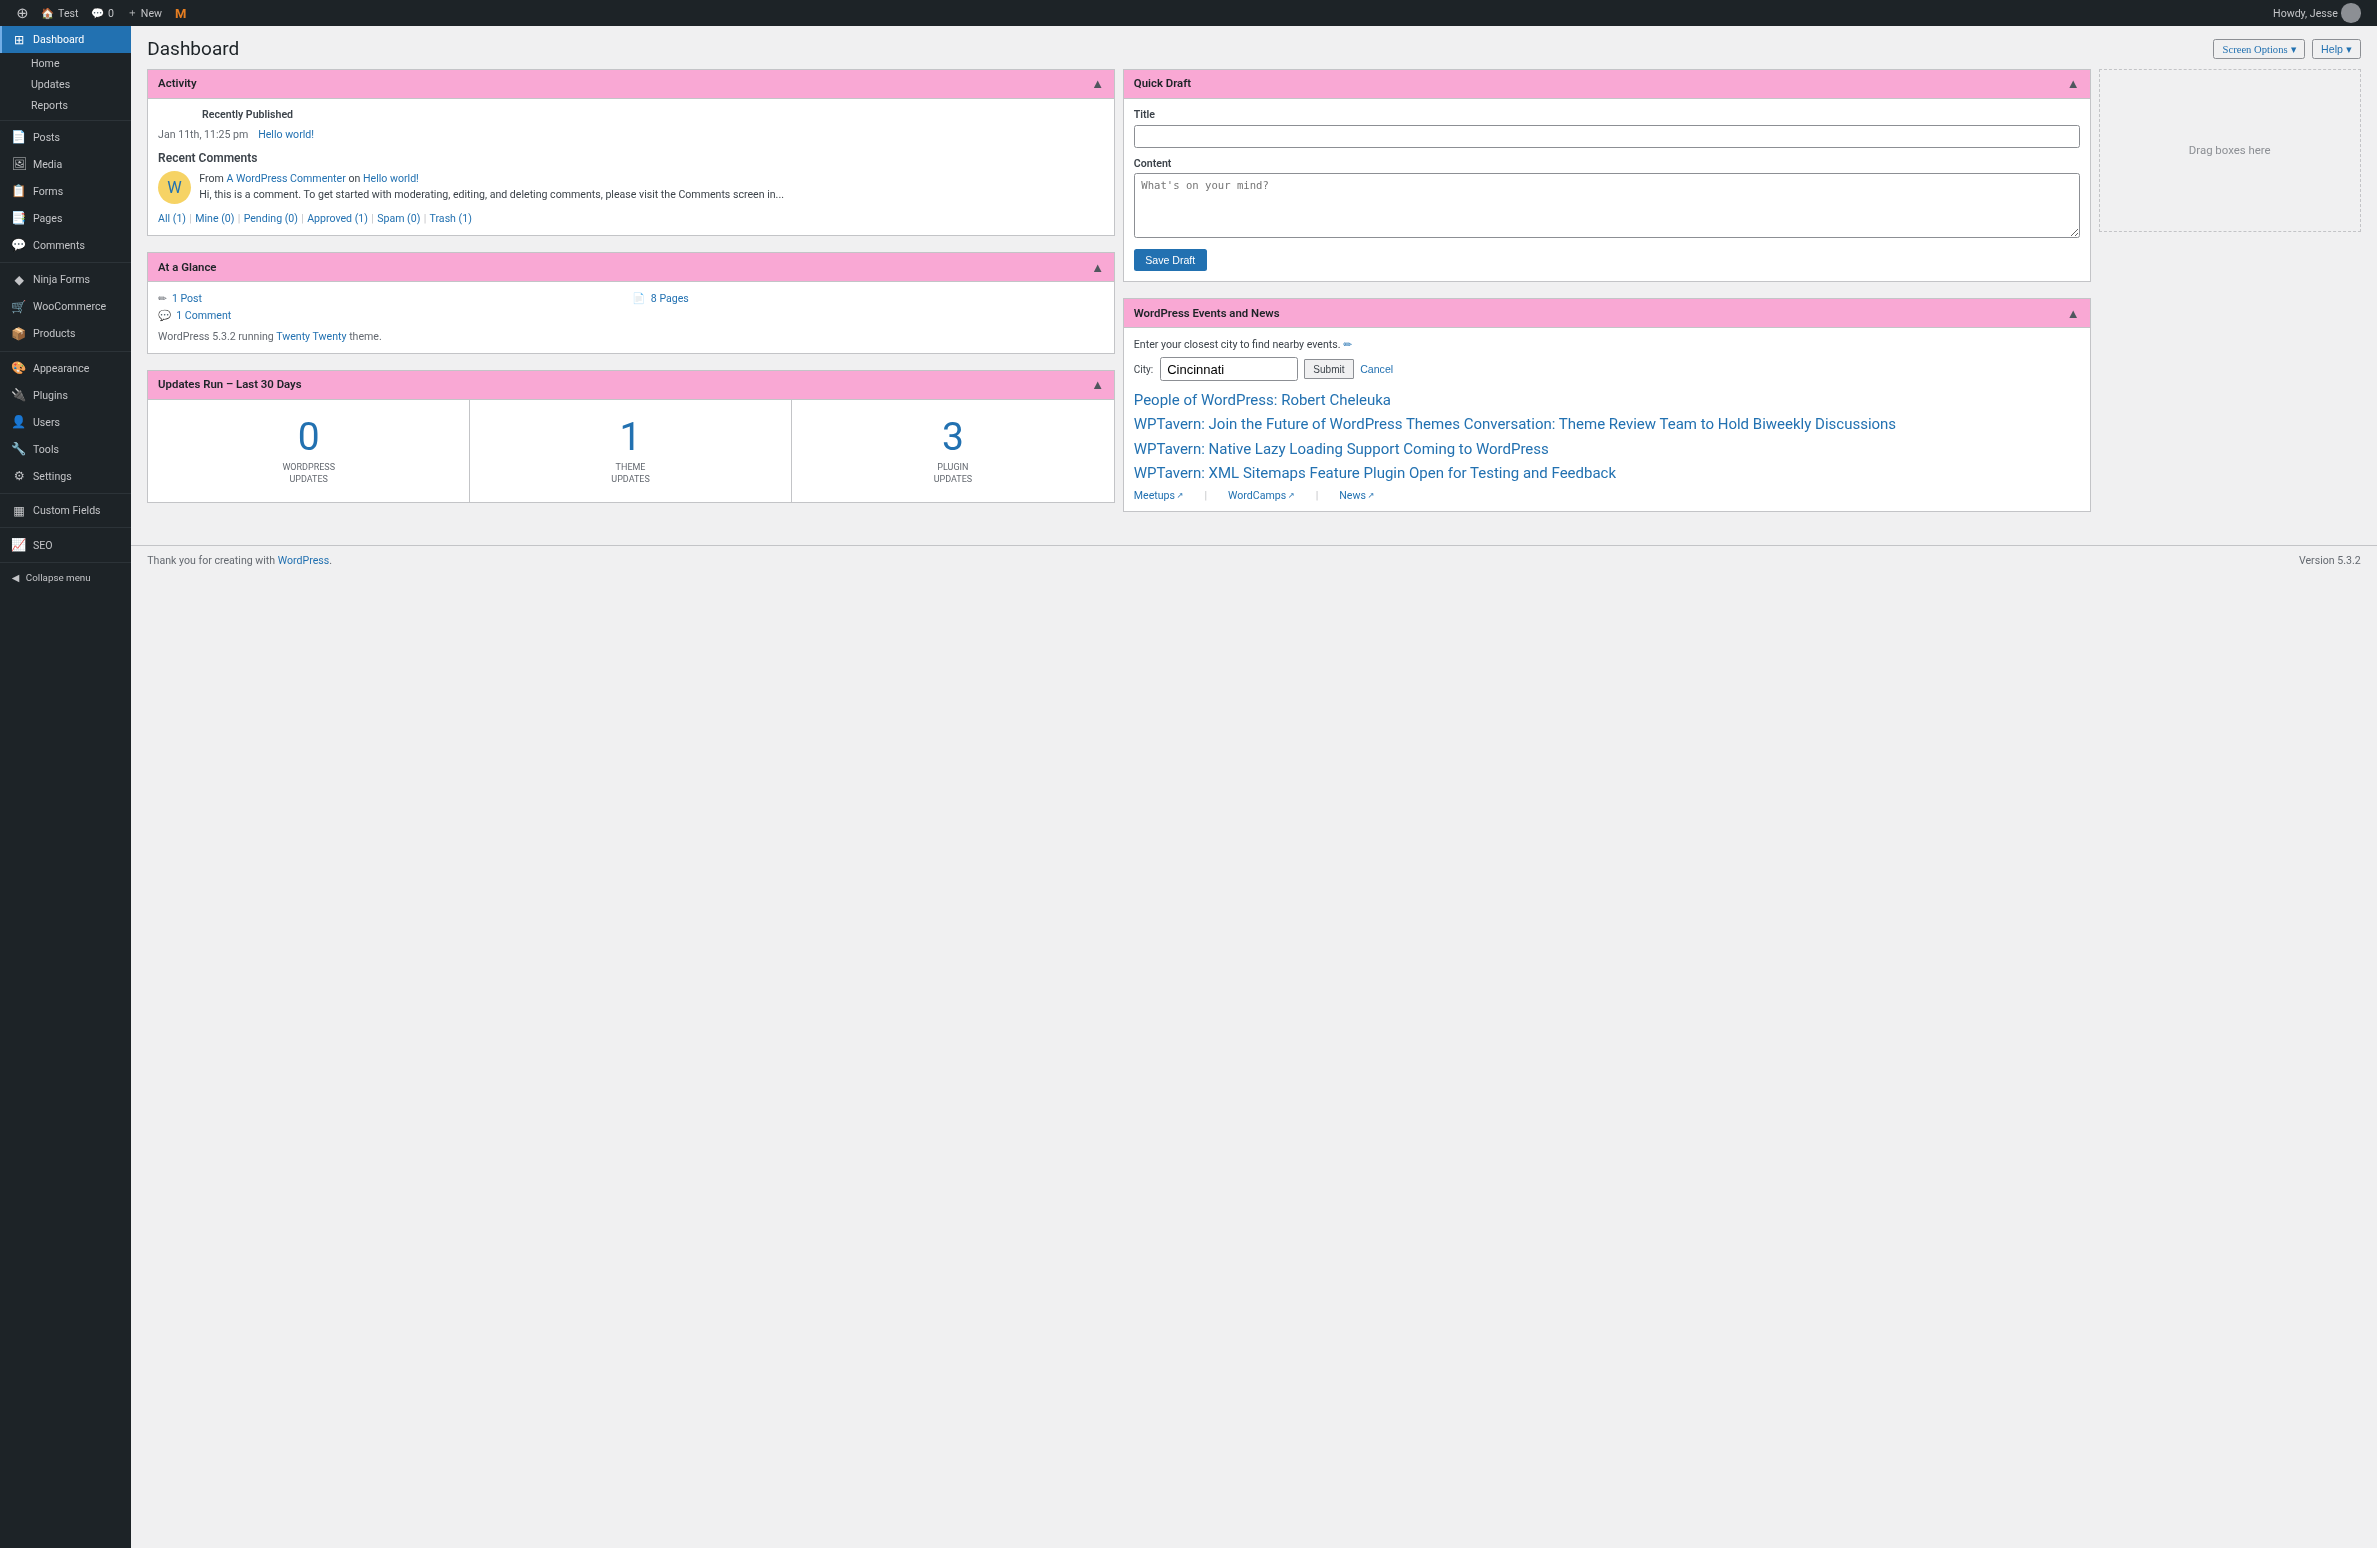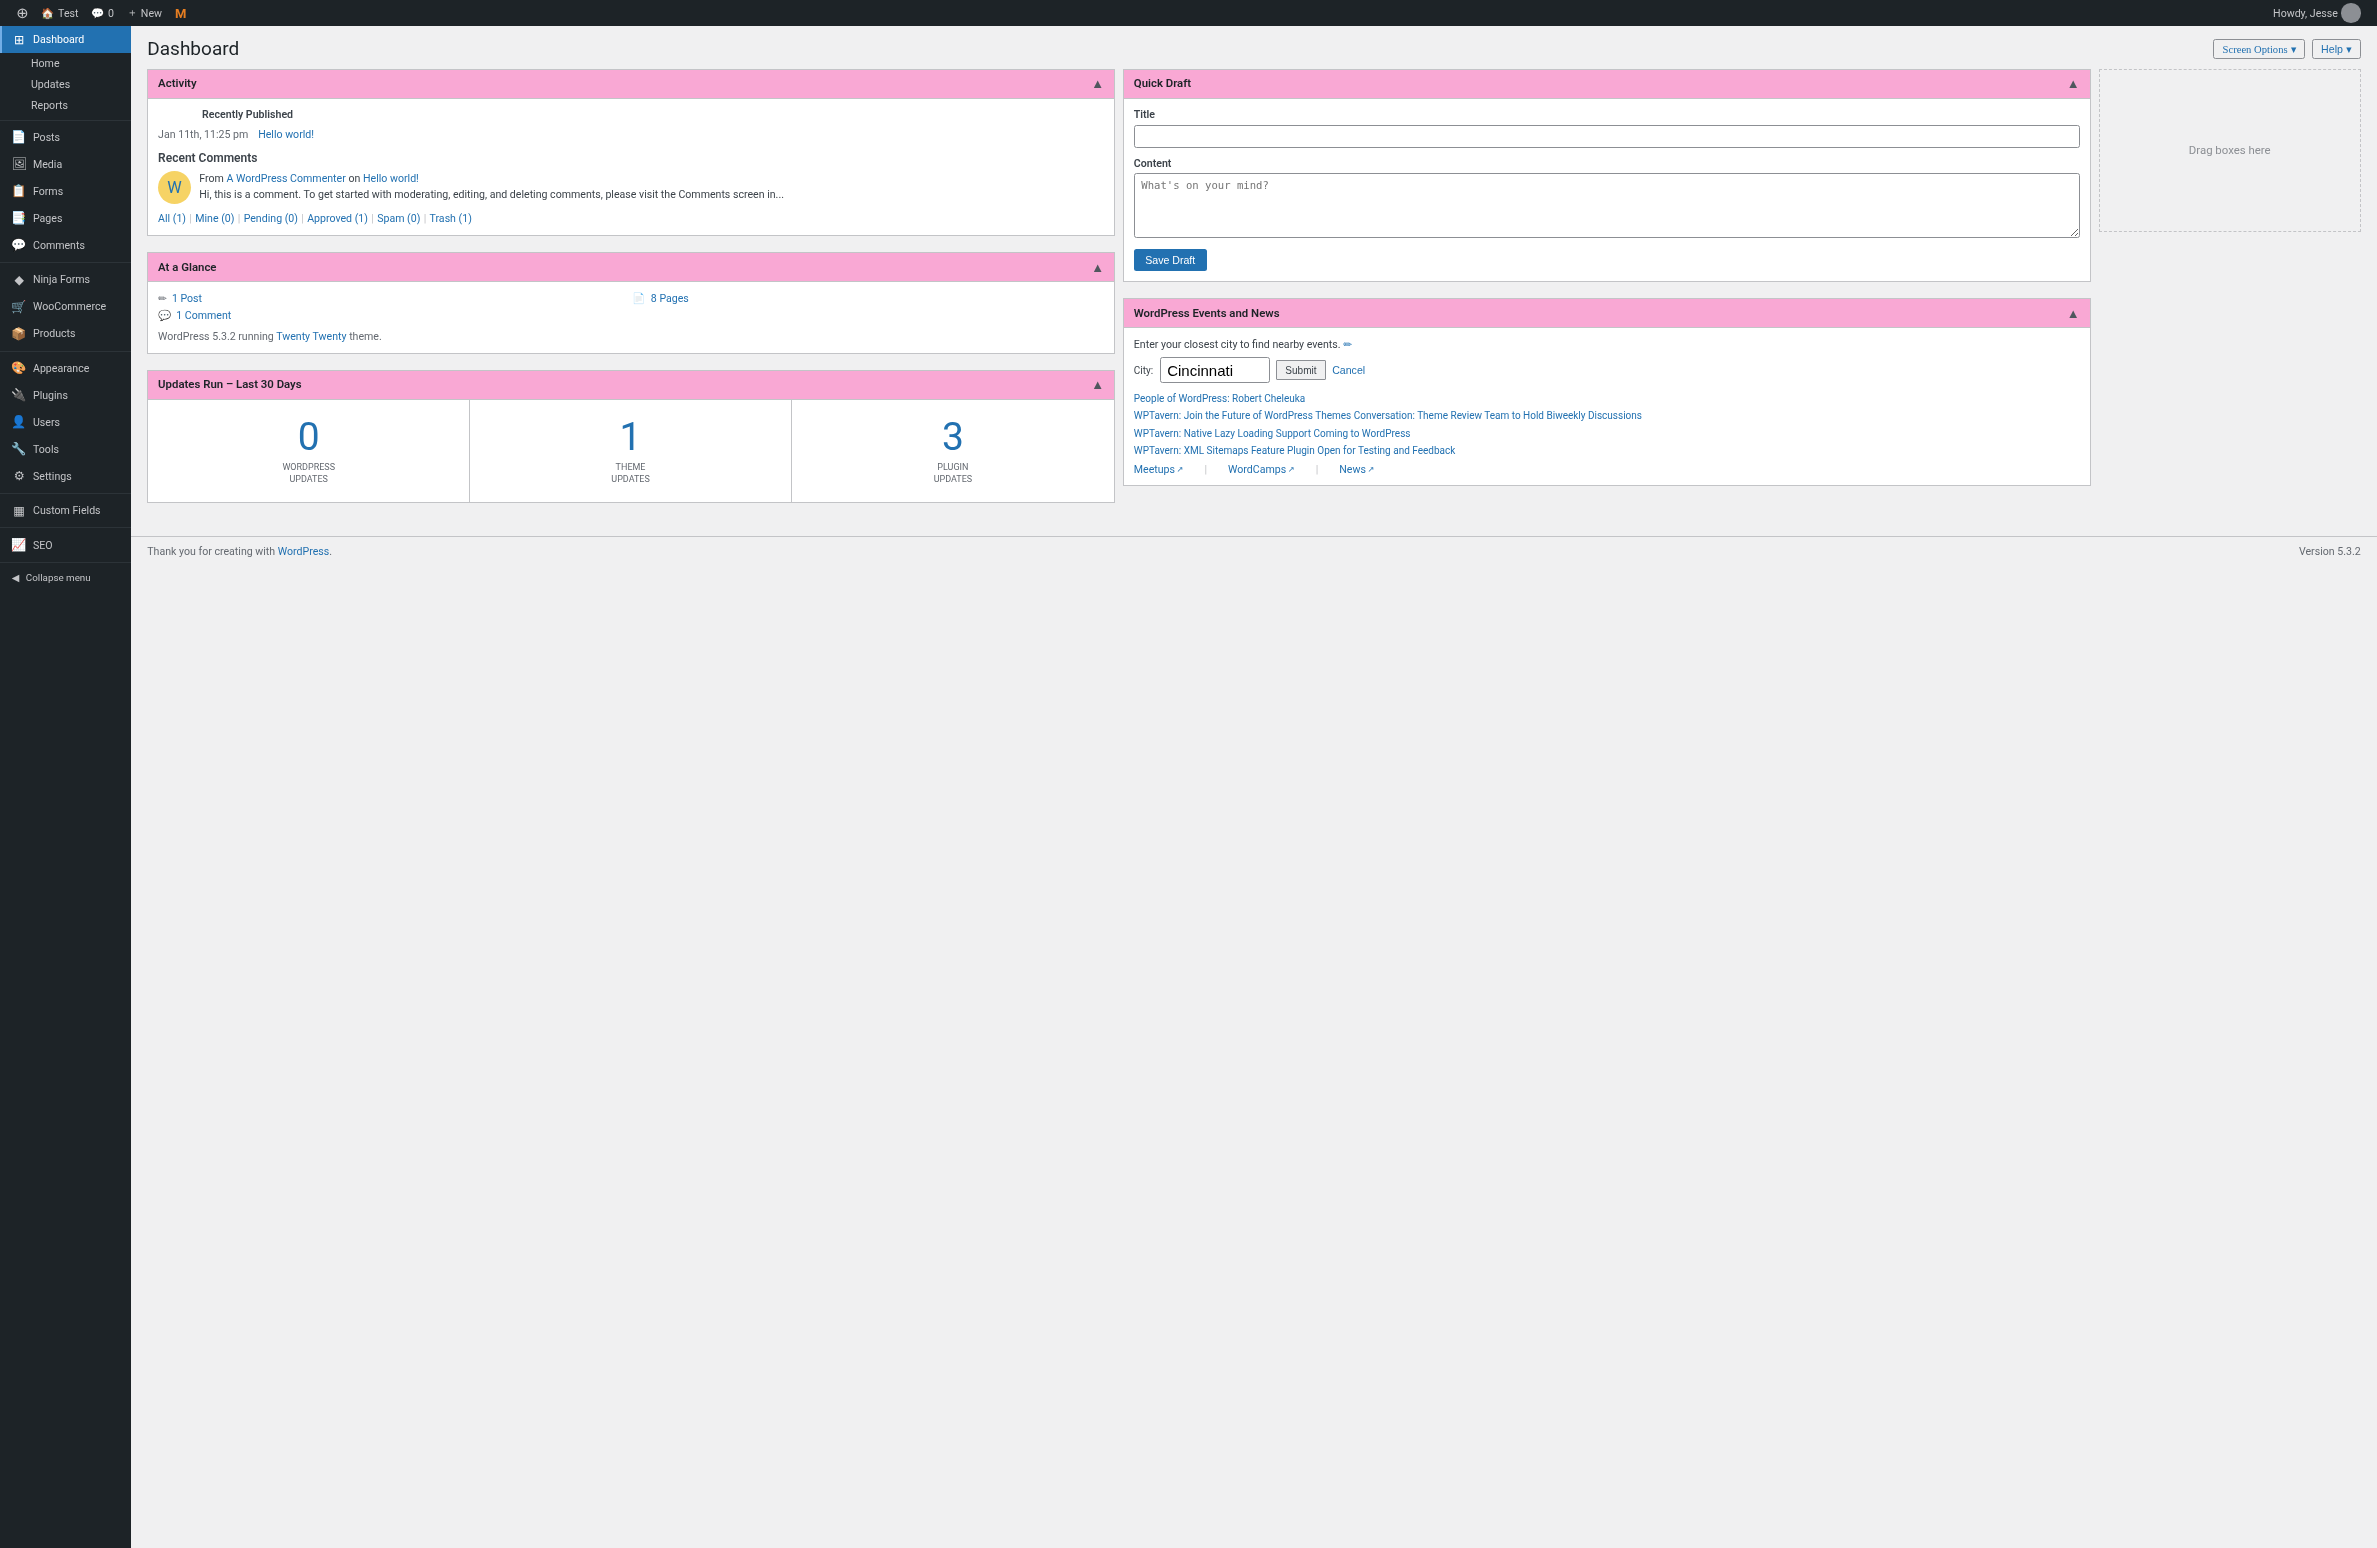--- a/index.html
+++ b/index.html
@@ -187,32 +187,32 @@
     }
     .save-draft-btn {
       background: #2271b1; color: #fff; border: none; border-radius: 2.5px;
       padding: 4.9px 11.4px; font-size: 10.6px; cursor: pointer;
     }
 
     
     .events-city-row { display: flex; align-items: center; gap: 6.5px; margin-bottom: 9.8px; }
     .events-city-input {
       border: 0.8px solid #8c8f94; border-radius: 2.5px; padding: 3.3px 6.5px;
-      font-size: 15px; width: 110px;
+      font-size: 13px; width: 138px;
     }
     .events-submit-btn {
       background: #f0f0f1; border: 0.8px solid #8c8f94; border-radius: 1px;
       padding: 3.3px 8.2px; font-size: 10px; cursor: pointer; color: #3c434a;
     }
     .events-cancel-btn {
       background: none; border: none; color: #2271b1; font-size: 10.6px; cursor: pointer;
     }
     .events-city-intro { font-size: 10.6px; color: #3c434a; margin-bottom: 6.5px; }
     .events-edit-icon { color: #2271b1; cursor: pointer; }
-    .event-link { display: block; color: #2271b1; text-decoration: none; margin-bottom: 6.5px; font-size: 10px; }
+    .event-link { display: block; color: #2271b1; text-decoration: none; margin-bottom: 6.5px; font-size: 15px; }
     .events-links { display: flex; align-items: center; gap: 21px; margin-top: 6.5px; flex-wrap: wrap; }
     .events-link { color: #2271b1; text-decoration: none; font-size: 10.6px; display: flex; align-items: center; gap: 1.6px; }
     .events-link-sep { color: #c3c4c7; }
     .external-icon { font-size: 8.2px; }
 
     
     .drag-box {
       border: 1.6px dashed #c3c4c7;
       min-height: 163px;
       display: flex; align-items: center; justify-content: center;

